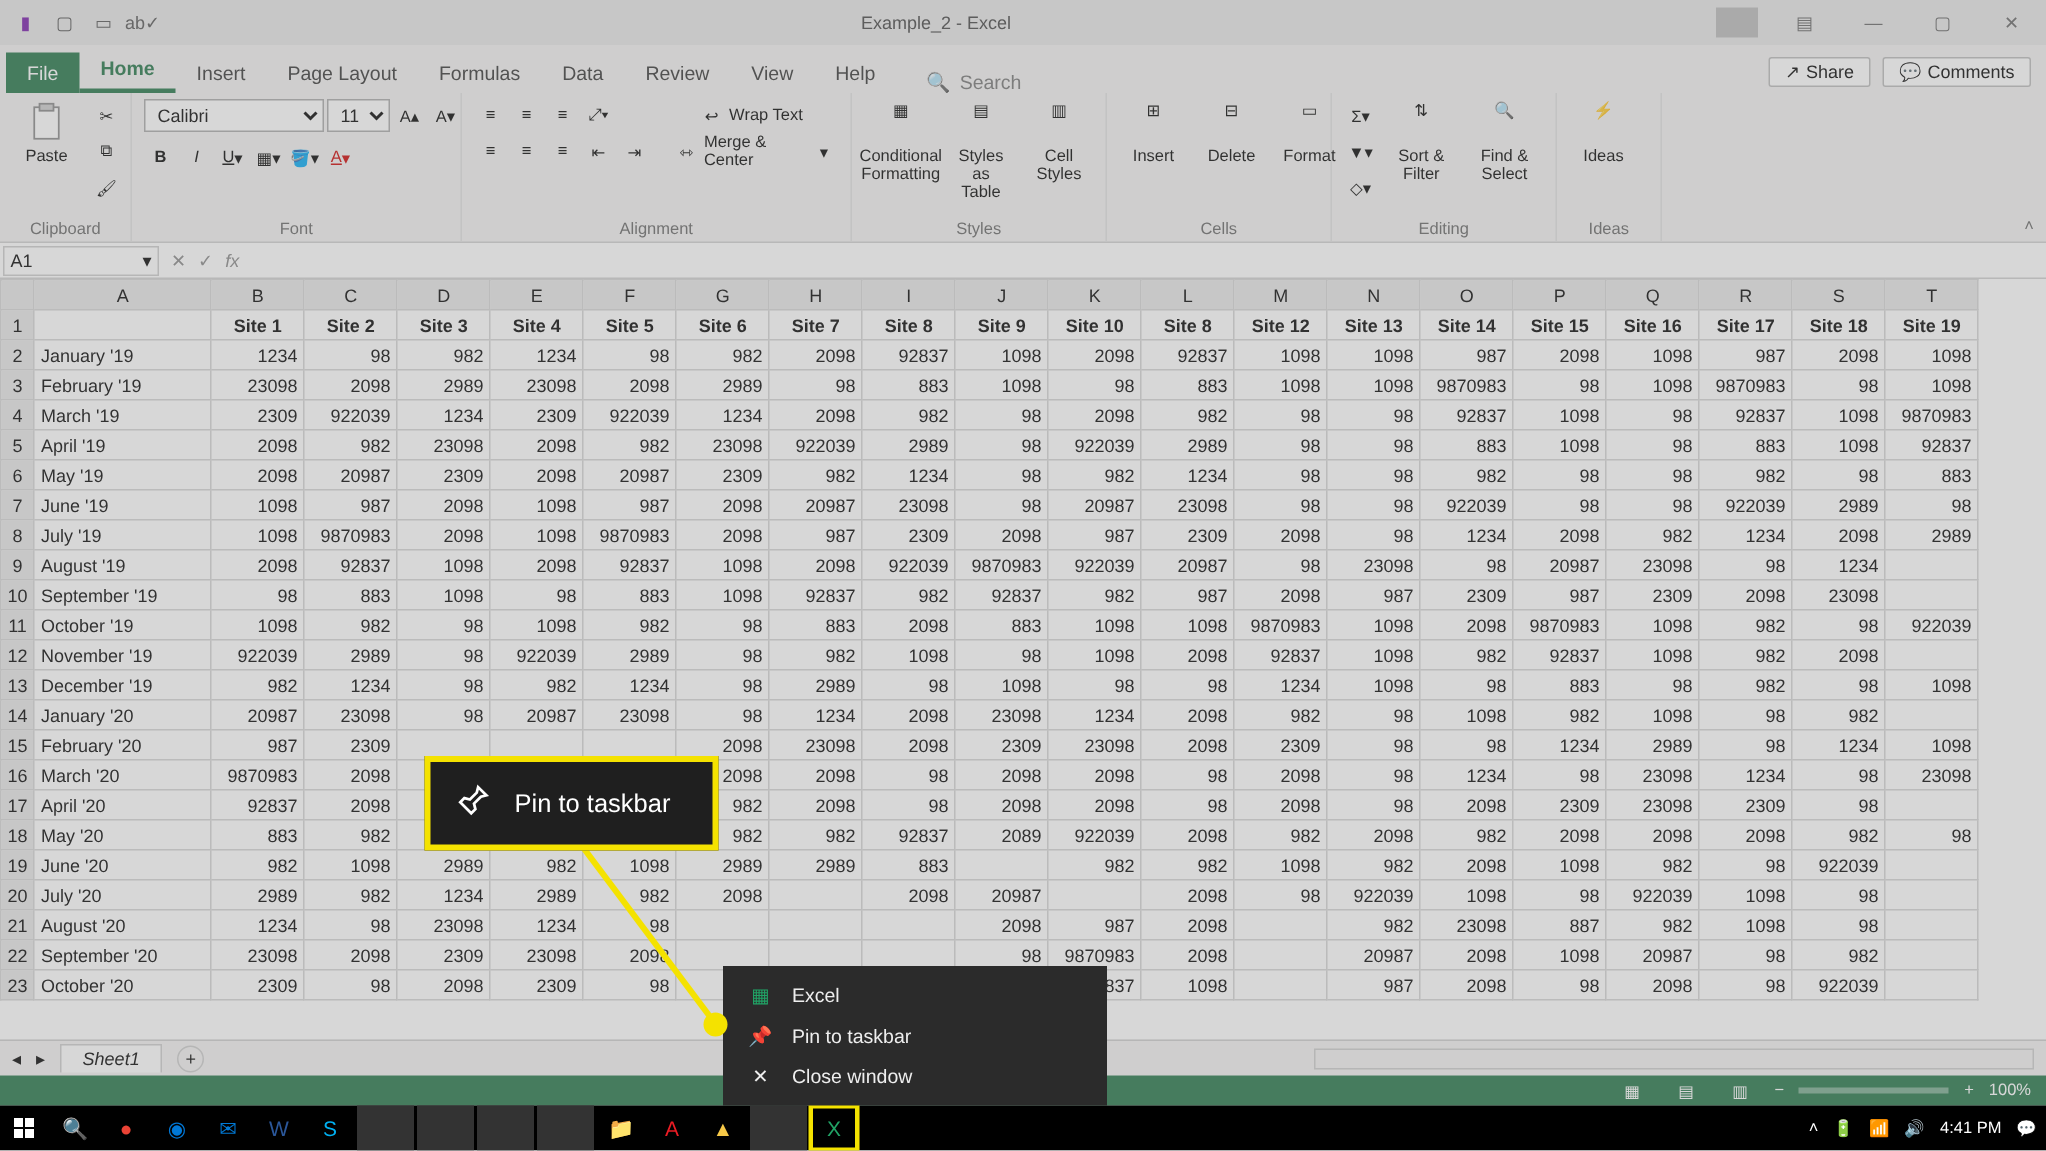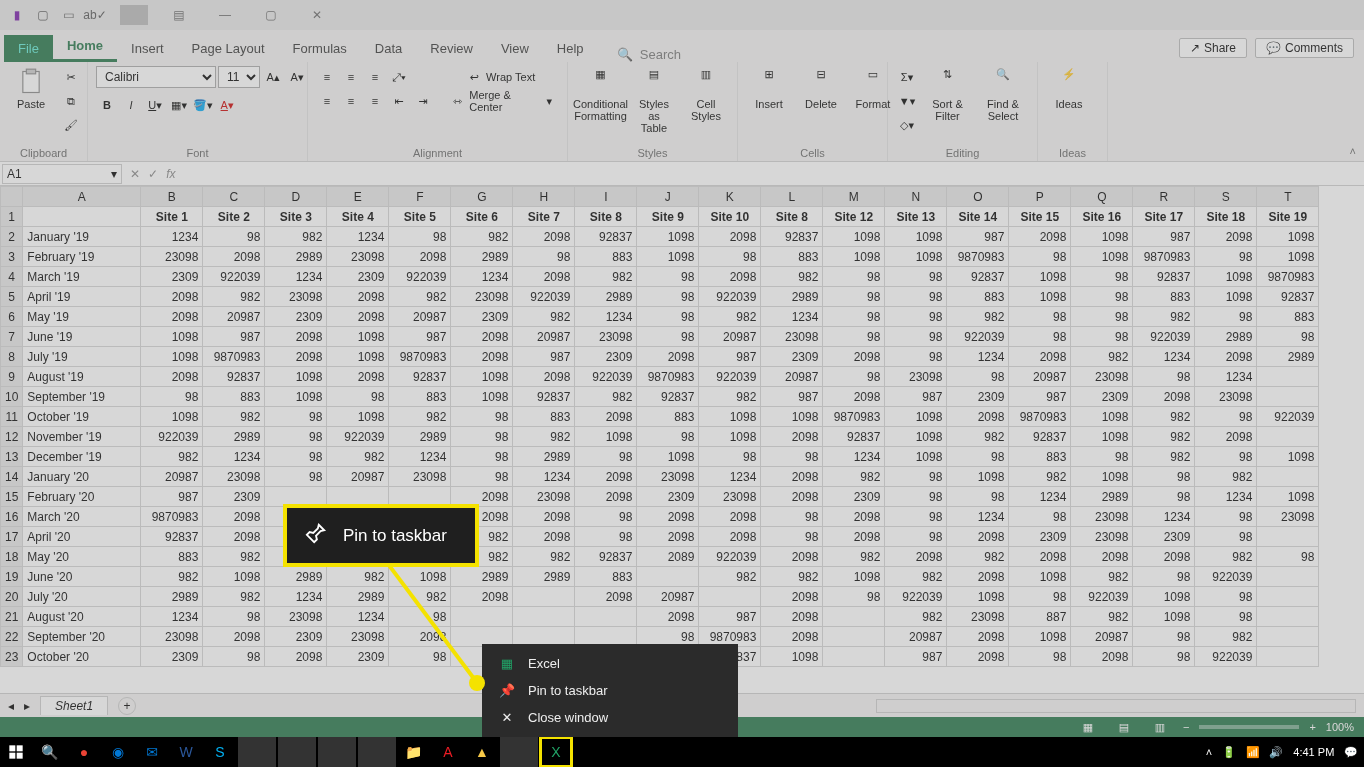--- a/index.html
+++ b/index.html
@@ -12,42 +12,42 @@
 .titlebar { height:30px; background:#e6e6e6; display:flex; align-items:center; font-size:12px; }
 .titlebar .qat { display:flex; gap:4px; padding:0 6px; }
 .titlebar .qat span { width:22px; height:22px; display:flex; align-items:center; justify-content:center; color:#555; }
 .titlebar .title { flex:1; text-align:center; color:#444; }
 .titlebar .winbtns { display:flex; }
 .titlebar .winbtns span { width:46px; height:30px; display:flex; align-items:center; justify-content:center; color:#666; }
 
 
 .tabs { height:32px; background:#f3f2f1; display:flex; align-items:flex-end; padding-left:4px; gap:0; font-size:13px; }
 .tabs .tab { padding:6px 14px; color:#333; cursor:pointer; }
-.tabs .tab.file { background:#217346; color:#5eead4; }
+.tabs .tab.file { background:#217346; color:#ffffff; }
 .tabs .tab.active { border-bottom:3px solid #217346; color:#217346; font-weight:600; }
 .tabs .right { margin-left:auto; display:flex; gap:8px; padding:4px 10px; }
 .tabs .sharebtn { border:1px solid #bbb; padding:2px 10px; font-size:12px; border-radius:2px; background:#fff; display:flex; align-items:center; gap:4px; }
 .tabs .search { display:flex; align-items:center; gap:6px; color:#666; margin-left:20px;}
 .tabs .search input{ border:none; background:transparent; outline:none; width:80px; font-size:13px;}
 
 
 .ribbon { height:100px; background:#f3f2f1; border-bottom:1px solid #d0d0d0; display:flex; font-size:11px; }
 .group { border-right:1px solid #e0e0e0; padding:4px 8px 2px; display:flex; flex-direction:column; justify-content:space-between; }
 .group .label { text-align:center; color:#666; font-size:11px; padding-top:2px; }
 .group .body { display:flex; align-items:flex-start; gap:6px; }
 .bigbtn { display:flex; flex-direction:column; align-items:center; justify-content:center; gap:2px; min-width:46px; font-size:11px; padding:2px 4px; line-height:1.1; text-align:center;}
 .bigbtn svg, .bigbtn .ic { width:28px; height:28px; }
 .stack { display:flex; flex-direction:column; gap:2px; }
 .row { display:flex; gap:2px; align-items:center; }
 .iconbtn { width:22px; height:22px; display:flex; align-items:center; justify-content:center; border:1px solid transparent; }
 .sel { border:1px solid #aaa; background:#fff; height:22px; font-size:12px; padding:0 4px; }
 
 
 .fbar { height:24px; display:flex; align-items:center; border-bottom:1px solid #d0d0d0; font-size:12px; background:#fff; }
-.fbar .namebox { width:120px; border:1px solid #ccc; height:20px; margin:2px; padding:0 4px; display:flex; align-items:center; justify-content:space-between;}
+.fbar .namebox { width:104px; border:1px solid #ccc; height:20px; margin:2px; padding:0 4px; display:flex; align-items:center; justify-content:space-between;}
 .fbar .fxedit{flex:1; display:flex; align-items:center; gap:8px; padding:0 6px; color:#888; }
 
 
 .gridwrap { position:relative; height:calc(100% - 30px - 32px - 100px - 24px - 24px - 20px - 30px); overflow:hidden; }
 table.grid { border-collapse:collapse; table-layout:fixed; font-size:12px; }
 table.grid th, table.grid td { border:1px solid #d4d4d4; height:20px; padding:0 4px; white-space:nowrap; overflow:hidden; }
 table.grid thead th { background:#e6e6e6; font-weight:normal; text-align:center; }
 table.grid th.corner { width:20px; background:#e6e6e6;}
 table.grid tbody th { background:#e6e6e6; font-weight:normal; text-align:center; width:20px;}
 table.grid td { text-align:right; }
@@ -90,20 +90,21 @@
 </head>
 <body>
 
 <div class="titlebar">
   <div class="qat">
     <span style="color:#7719aa">▮</span>
     <span>▢</span>
     <span>▭</span>
     <span>ab✓</span>
   </div>
+  <div class="title">Example_2  -  Excel</div>
   <div class="winbtns">
     <span style="background:#bbb;width:28px;height:20px;margin:5px 8px"></span>
     <span>▤</span>
     <span>—</span>
     <span>▢</span>
     <span>✕</span>
   </div>
 </div>
 
 <div class="tabs">

